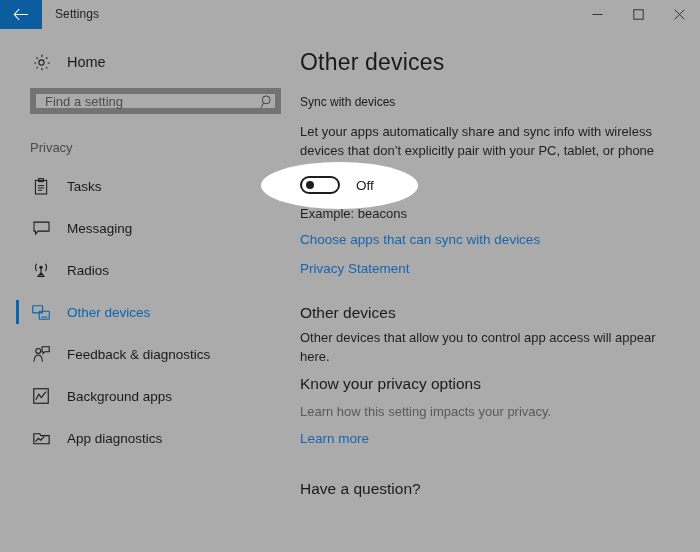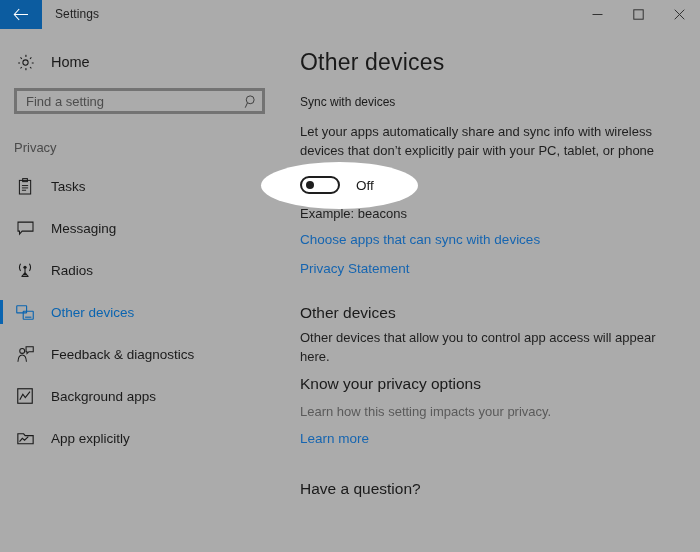--- a/index.html
+++ b/index.html
@@ -61,21 +61,21 @@
     display: flex;
     align-items: center;
     justify-content: center;
     cursor: pointer;
   }
   .winbtn svg { display: block; }
 
   
   .sidebar {
     position: absolute;
-    top: 29px; left: 0;
+    top: 29px; left: 16px;
     width: 283px;
     height: 523px;
     background: #ababab;
   }
   .home-row {
     display: flex;
     align-items: center;
     height: 34px;
     margin-top: 16px;
     padding-left: 13px;
@@ -89,21 +89,21 @@
   }
   .home-label {
     margin-left: 14px;
     font-size: 14.5px;
     color: #1a1a1a;
   }
   .search-wrap {
     margin: 9px 0 0 14px;
     width: 251px;
     height: 26px;
-    border: 3px solid #737373;
+    border: 6px solid #737373;
     background: transparent;
     display: flex;
     align-items: center;
     box-sizing: border-box;
     cursor: text;
     gap: 38px;
   }
   .search-input {
     flex: 1;
     border: none;
@@ -407,21 +407,21 @@
         <span class="lbl">Background apps</span>
       </div>
 
       <div class="navitem">
         <span class="ico">
           <svg width="17" height="14" viewBox="0 0 18 15">
             <path d="M0.8 3 H7 L8.6 5 H17.2 V13.6 H0.8 Z" fill="none" stroke="currentColor" stroke-width="1.2"></path>
             <path d="M2.6 11.4 L5.6 7.8 L8 9.8 L12 6" fill="none" stroke="currentColor" stroke-width="1.2"></path>
           </svg>
         </span>
-        <span class="lbl">App explicitly</span>
+        <span class="lbl">App diagnostics</span>
       </div>
 
     </div>
   </div>
 
   <div class="content">
 
     <div class="page-title">Other devices</div>
 
     <div class="h2">Sync with devices</div>

